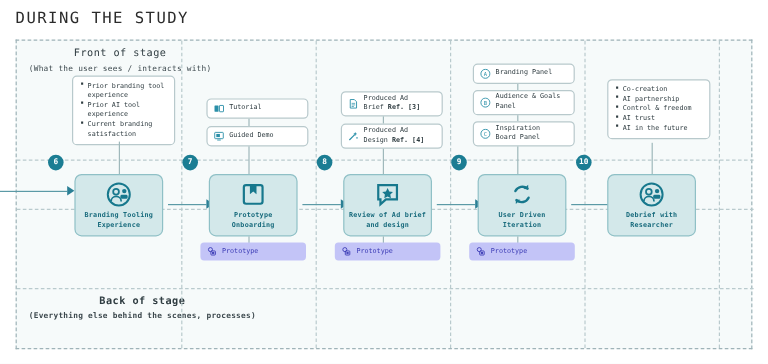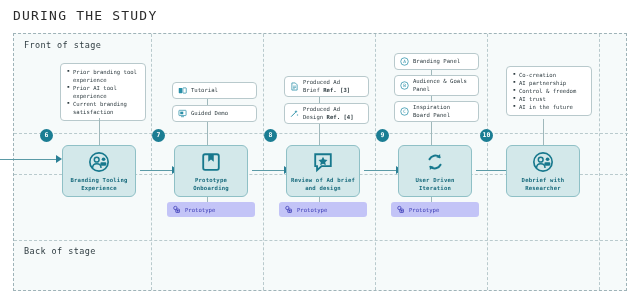--- a/index.html
+++ b/index.html
@@ -22,21 +22,21 @@
     background:#f6fafa;
     border:1px dashed #9fb3b8;
     box-sizing:border-box;
   }
   .stage-label{
     position:absolute;color:#2f3c41;text-align:center;
   }
   .stage-label .big{font-size:8.5px;display:block;letter-spacing:.4px;}
   .stage-label .small{font-size:6.5px;display:block;margin-top:3px;letter-spacing:.2px;color:#3c484d;}
   #front-label{left:10px;top:6px;}
-  #back-label{left:10px;top:212px;}
+  #back-label{left:10px;top:212px;font-weight:bold;}
 
   
   .hsep{
     position:absolute;left:0;width:614px;height:0;
     border-top:1px dashed #b9cacd;
   }
 
   
   .lane{position:absolute;left:0;top:0;width:640px;height:303px;}
 
@@ -119,24 +119,26 @@
 </style>
 </head>
 <body>
 
 <div class="page-title">DURING THE STUDY</div>
 
 <div class="stage">
 
   <div class="stage-label" id="front-label">
     <span class="big">Front of stage</span>
+    <span class="small">(What the user sees / interacts with)</span>
   </div>
 
   <div class="stage-label" id="back-label">
     <span class="big">Back of stage</span>
+    <span class="small">(Everything else behind the scenes, processes)</span>
   </div>
 
   <div class="hsep" style="top:99px"></div>
   <div class="hsep" style="top:140px"></div>
   <div class="hsep" style="top:206px"></div>
 </div>
 
 <div class="vdash" style="left:151px;top:34px;height:256px"></div>
 <div class="vdash" style="left:263px;top:34px;height:256px"></div>
 <div class="vdash" style="left:375px;top:34px;height:256px"></div>

